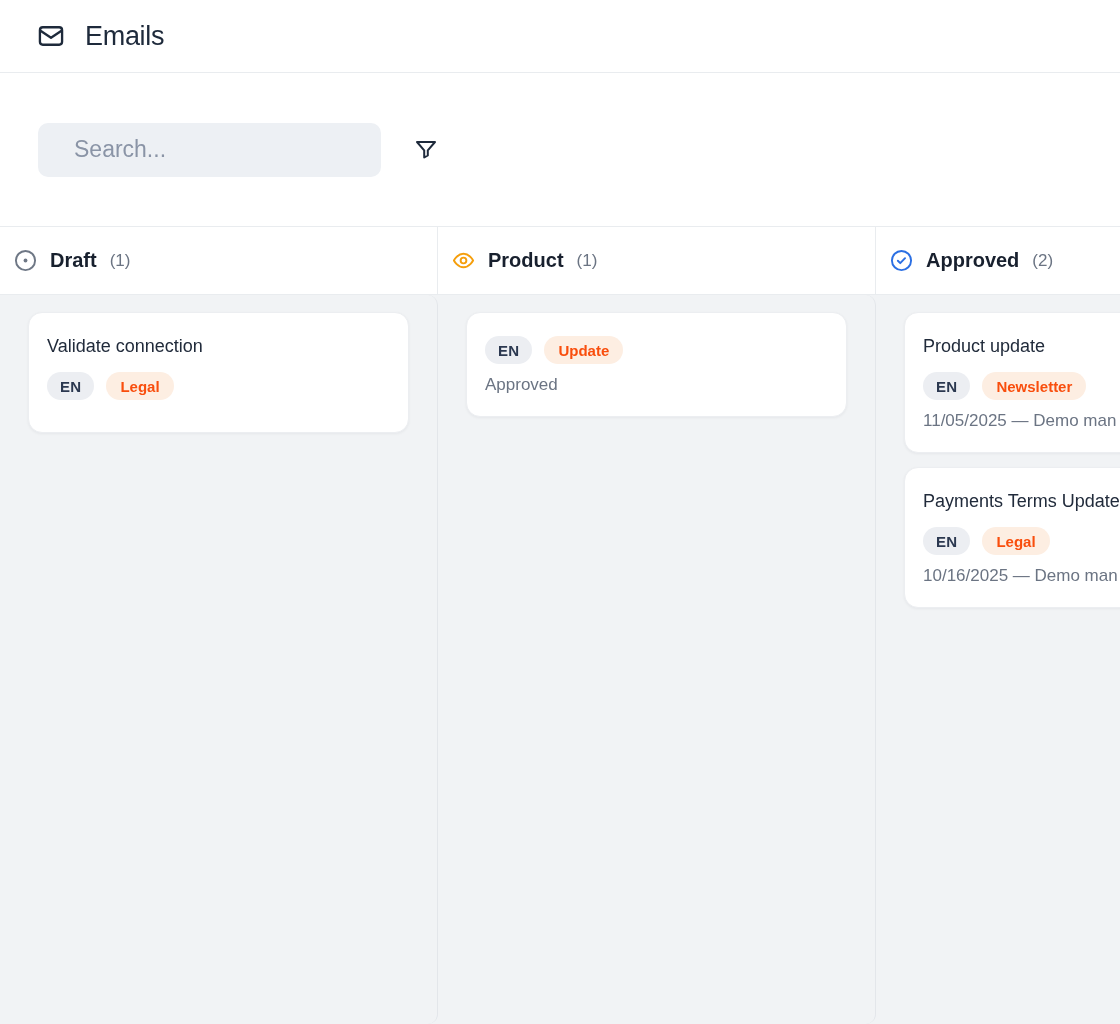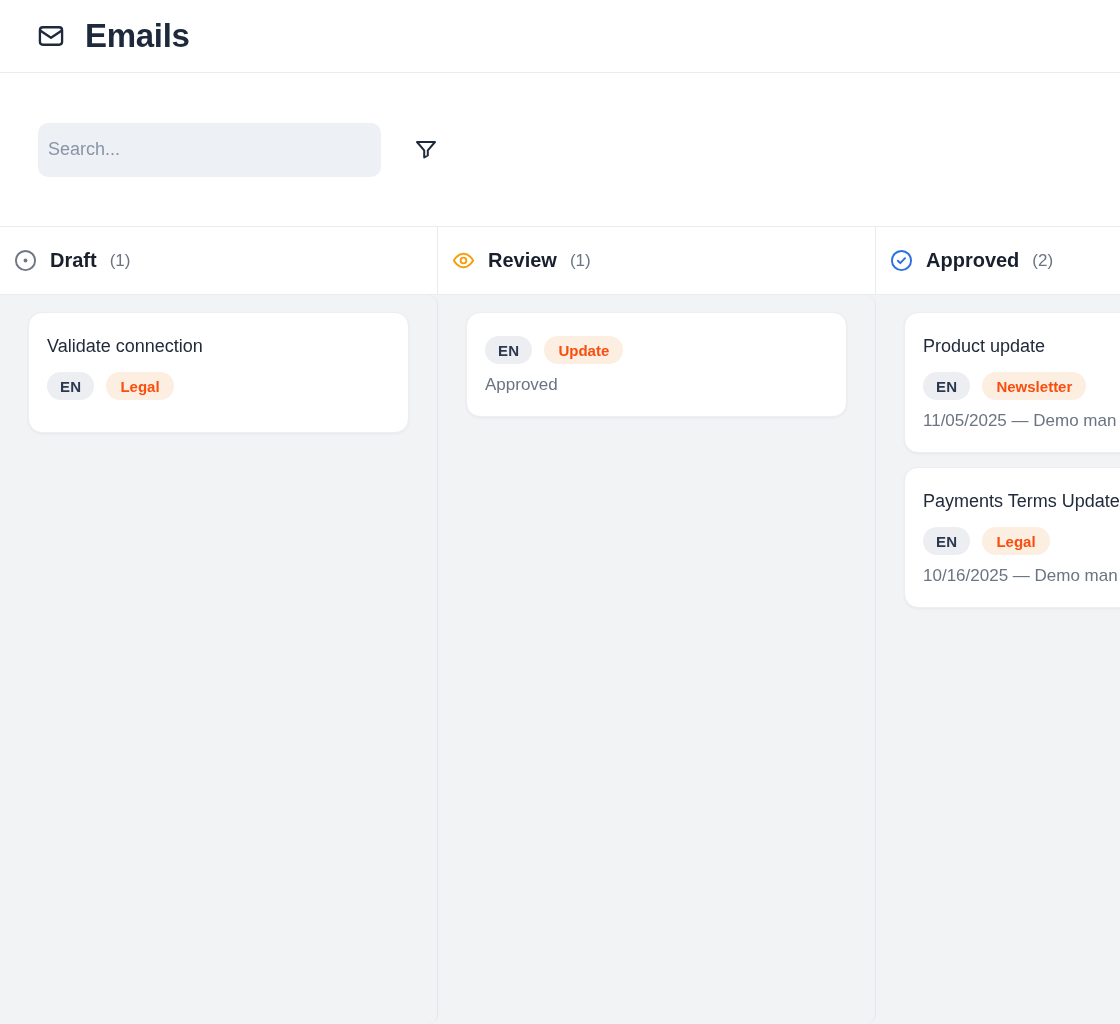--- a/index.html
+++ b/index.html
@@ -16,44 +16,44 @@
     height: 73px;
     background: #ffffff;
     border-bottom: 1px solid var(--border, #e9ecef);
     display: flex;
     align-items: center;
     padding-left: 36px;
     gap: 19px;
   }
   .page-header svg { display: block; color: var(--text-dark, #1e2a3b); }
   .page-title {
-    font-size: 33px;
-    font-weight: bold;
+    font-size: 27px;
+    font-weight: normal;
     letter-spacing: -0.3px;
     color: var(--text-dark, #1e2a3b);
   }
 
   
   .toolbar {
     height: 154px;
     background: #ffffff;
     border-bottom: 1px solid var(--border, #e9ecef);
     display: flex;
     align-items: center;
     padding-left: 38px;
   }
   .search-input {
     width: 343px;
     height: 54px;
     border: none;
     outline: none;
     background: var(--search-bg, #edf0f4);
     border-radius: 10px;
-    padding: 0 10px;
-    font-size: 18px;
+    padding: 0 36px;
+    font-size: 23px;
     font-family: "Liberation Sans", sans-serif;
     color: var(--text-dark, #1e2a3b);
   }
   .search-input::placeholder { color: var(--placeholder, #8a94a6); opacity: 1; }
   .filter-button {
     margin-left: 22px;
     width: 46px;
     height: 46px;
     border: none;
     background: transparent;
@@ -178,21 +178,21 @@
       </svg>
       <span class="col-label">Draft</span>
       <span class="col-count">(1)</span>
     </div>
 
     <div class="col-header">
       <svg class="icon-review" width="23" height="23" viewBox="0 0 24 24" fill="none" stroke="currentColor" stroke-width="2" stroke-linecap="round" stroke-linejoin="round">
         <path d="M2 12s3.5-7 10-7 10 7 10 7-3.5 7-10 7-10-7-10-7z"></path>
         <circle cx="12" cy="12" r="3"></circle>
       </svg>
-      <span class="col-label">Review</span>
+      <span class="col-label">Product</span>
       <span class="col-count">(1)</span>
     </div>
 
     <div class="col-header">
       <svg class="icon-approved" width="23" height="23" viewBox="0 0 24 24" fill="none" stroke="currentColor" stroke-width="2" stroke-linecap="round" stroke-linejoin="round">
         <circle cx="12" cy="12" r="10"></circle>
         <path d="M8.2 12.3l2.5 2.5 5-5.2"></path>
       </svg>
       <span class="col-label">Approved</span>
       <span class="col-count">(2)</span>

